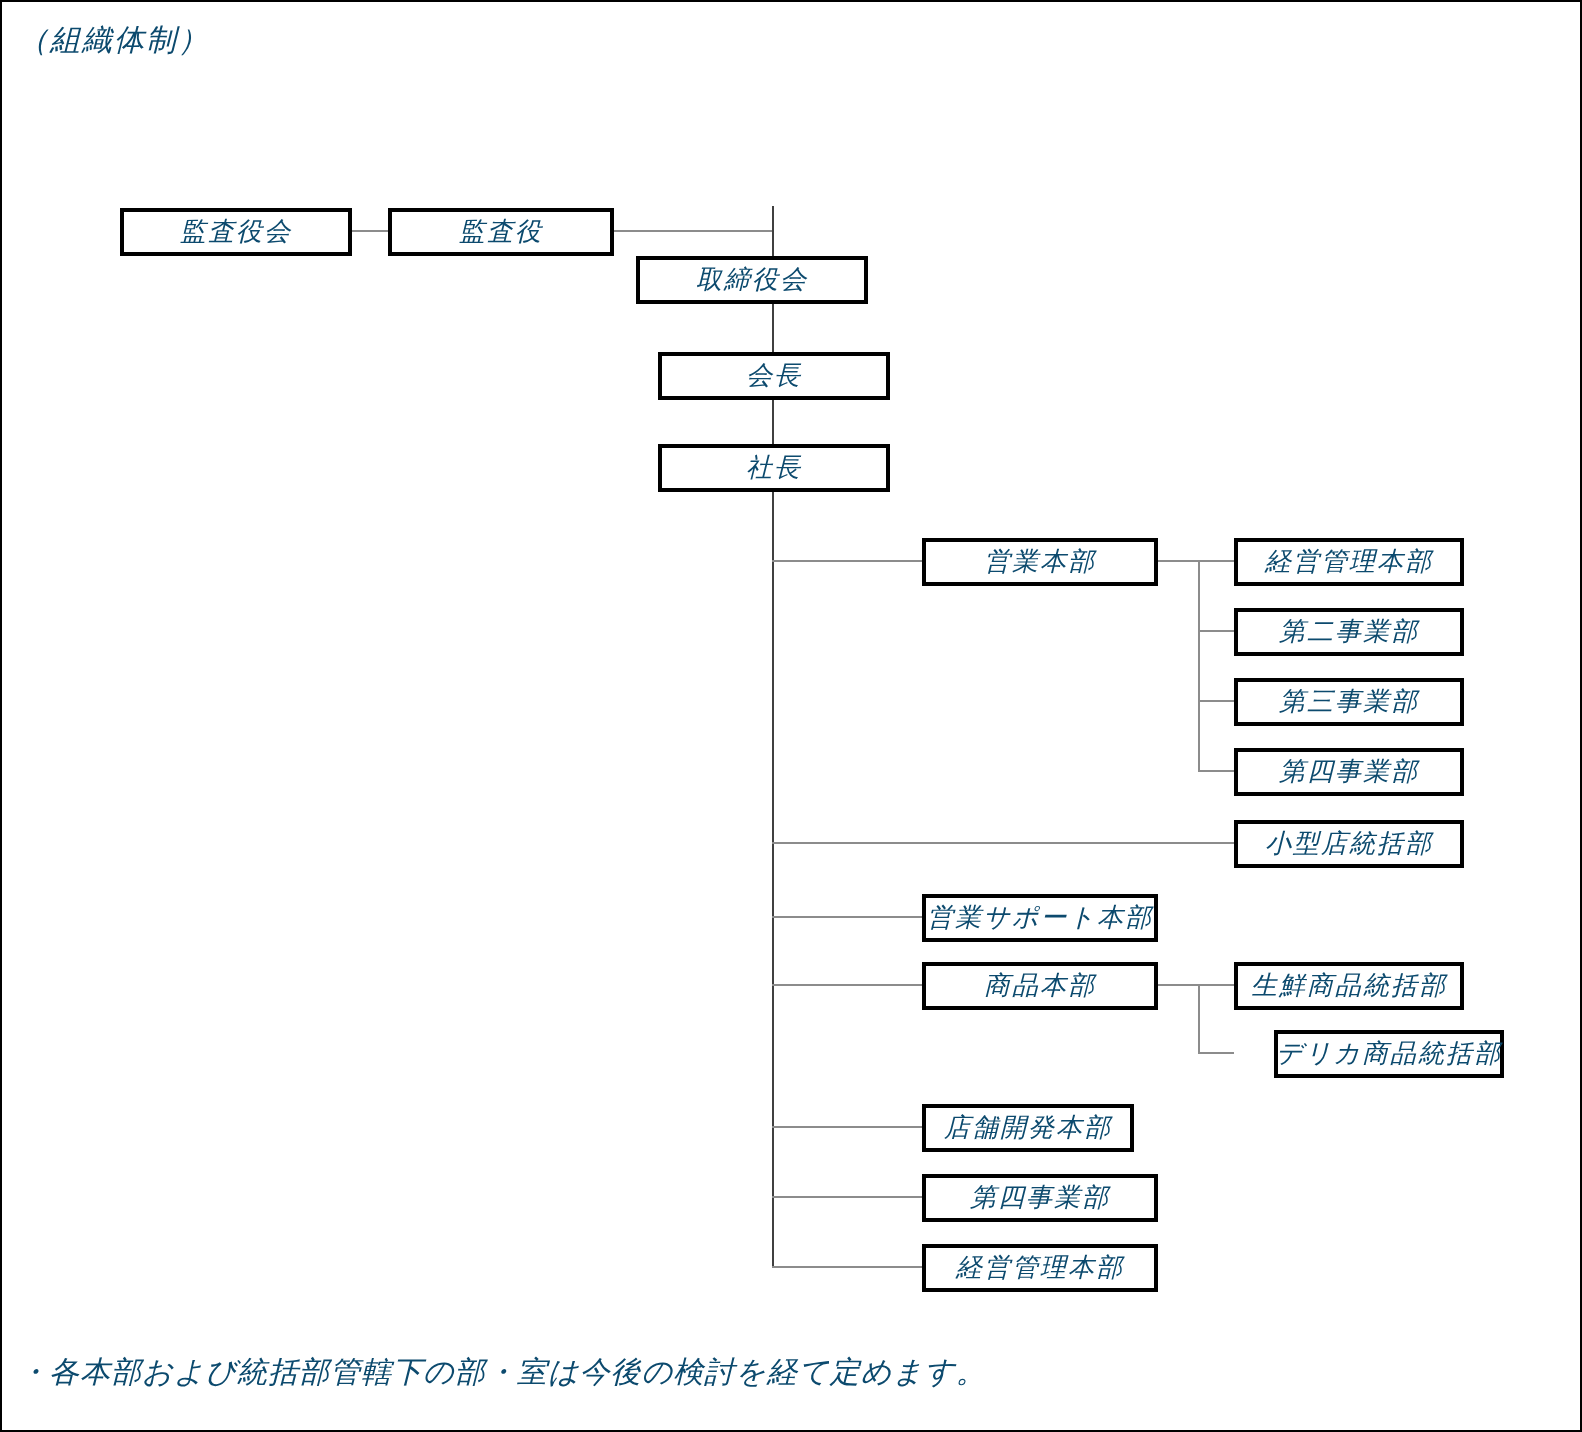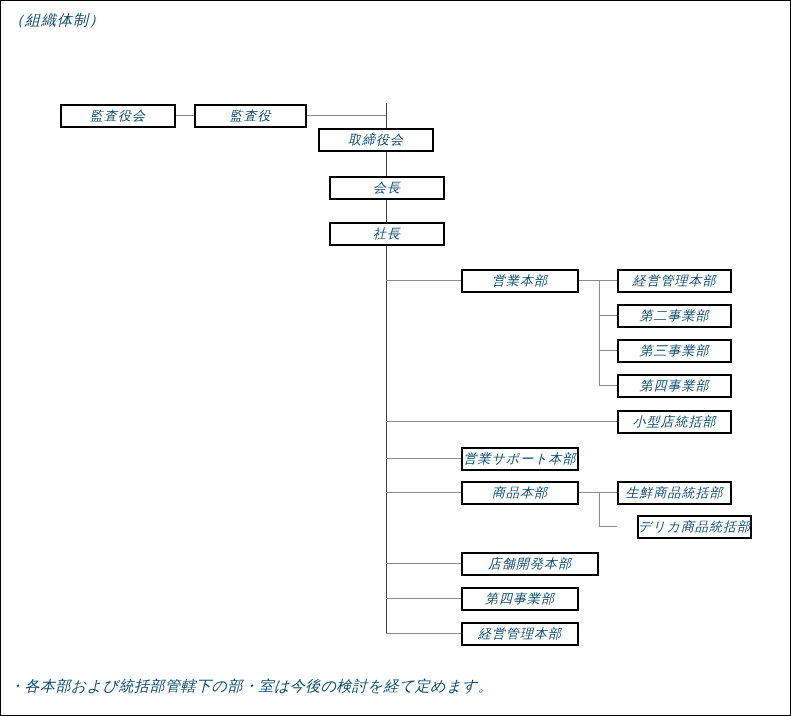--- a/index.html
+++ b/index.html
@@ -105,19 +105,19 @@
   <div class="node" style="left:616px; top:338px; width:115px;">第三事業部</div>
   <div class="node" style="left:616px; top:373px; width:115px;">第四事業部</div>
   <div class="node" style="left:460px; top:446px; width:118px;">営業サポート本部</div>
 
   <div class="node" style="left:616px; top:409px; width:115px;">小型店統括部</div>
 
   <div class="node" style="left:460px; top:480px; width:118px;">商品本部</div>
   <div class="node" style="left:616px; top:480px; width:115px;">生鮮商品統括部</div>
   <div class="node" style="left:616px; top:514px; width:115px;margin-left:20px;">デリカ商品統括部</div>
 
-  <div class="node" style="left:460px; top:551px; width:138px;">店舗開発本部</div>
+  <div class="node" style="left:460px; top:551px; width:106px;">店舗開発本部</div>
   <div class="node" style="left:460px; top:586px; width:118px;">第四事業部</div>
   <div class="node" style="left:460px; top:621px; width:118px;">経営管理本部</div>
 
   <div class="note">・各本部および統括部管轄下の部・室は今後の検討を経て定めます。</div>
 
 </div>
 
 </body></html>

